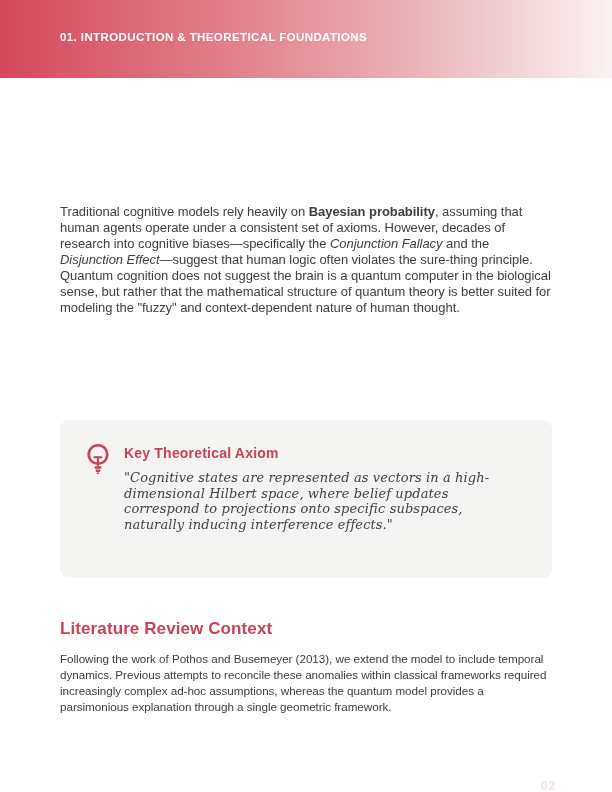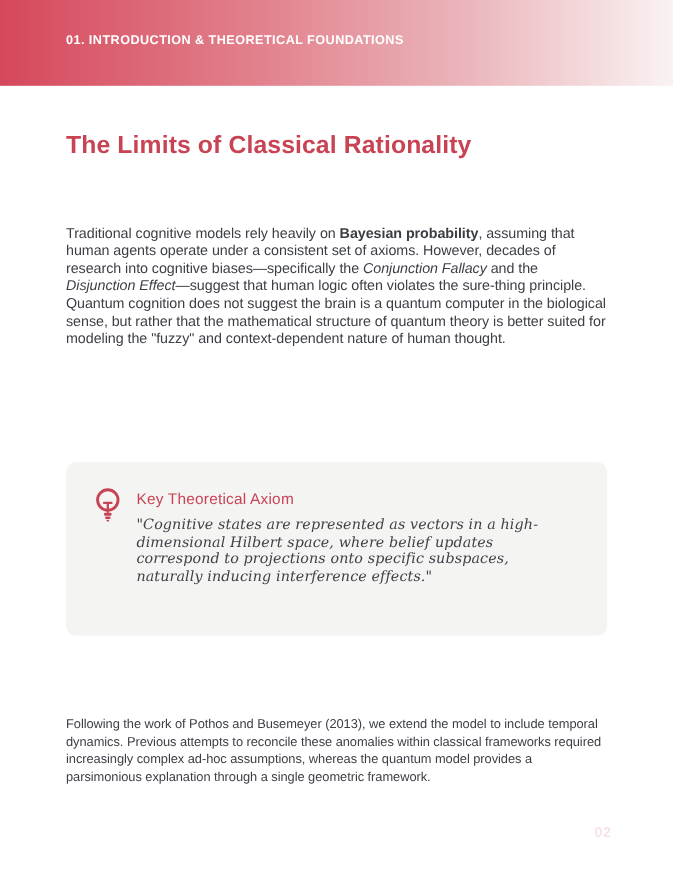--- a/index.html
+++ b/index.html
@@ -45,21 +45,21 @@
 
   .callout{
     position:absolute;left:60px;top:420px;width:492px;height:158px;
     background:var(--callout-bg);border-radius:9px;
     display:flex;align-items:flex-start;
     padding:22px 28px 0 25px;gap:13px;
   }
   .bulb{flex:0 0 auto;color:var(--accent);display:block;margin-top:1px;}
   .callout-body{flex:1 1 auto;}
   .callout-heading{
-    color:var(--accent);font-size:14px;font-weight:400;
+    color:var(--accent);font-size:14px;font-weight:700;
     letter-spacing:0.2px;line-height:18px;margin-top:2px;
   }
   .callout-quote{
     margin-top:8px;max-width:410px;
     font-family:"DejaVu Serif", serif;font-style:italic;
     color:#3f4146;font-size:13px;line-height:15.6px;
     letter-spacing:0.1px;
   }
 
   .section-h{
@@ -68,53 +68,53 @@
     letter-spacing:0.1px;line-height:22px;
   }
 
   .p2{
     position:absolute;left:60px;top:651px;width:495px;
     color:var(--body-text);font-size:11.7px;line-height:16px;
     letter-spacing:-0.05px;
   }
 
   .pagenum{
-    position:absolute;right:56px;top:749px;
+    position:absolute;right:56px;top:778px;
     color:var(--pagenum);font-size:13px;font-weight:700;
     letter-spacing:0.5px;
   }
 </style>
 </head>
 <body>
 
 <div class="page">
 
   <header class="band">
     <div class="band-label">01. INTRODUCTION &amp; THEORETICAL FOUNDATIONS</div>
   </header>
 
-  <h1 class="title">The Limits of Classical Rationality</h1>
 
   <p class="p1"><span>Traditional cognitive models rely heavily on </span><span style="font-weight: 700;">Bayesian probability</span><span>, assuming that human agents operate under a consistent set of axioms. However, decades of research into cognitive biases—specifically the </span><span style="font-style: italic;">Conjunction Fallacy</span><span> and the </span><span style="font-style: italic;">Disjunction Effect</span><span>—suggest that human logic often violates the sure-thing principle. Quantum cognition does not suggest the brain is a quantum computer in the biological sense, but rather that the mathematical structure of quantum theory is better suited for modeling the "fuzzy" and context-dependent nature of human thought.</span></p>
 
   <section class="callout">
     <span class="bulb">
       <svg width="26" height="33" viewBox="0 0 26 33" fill="none" xmlns="http://www.w3.org/2000/svg">
         <circle cx="13" cy="11.5" r="9.3" stroke="currentColor" stroke-width="2.6" fill="none"></circle>
         <path d="M9.6 14.2 H16.4" stroke="currentColor" stroke-width="2.1" stroke-linecap="round"></path>
         <path d="M13 14.2 V22.5" stroke="currentColor" stroke-width="2.1" stroke-linecap="round"></path>
         <rect x="9.6" y="23.2" width="6.8" height="2.6" rx="0.8" fill="currentColor"></rect>
         <rect x="10.6" y="26.6" width="4.8" height="2.3" rx="0.8" fill="currentColor"></rect>
         <rect x="11.8" y="29.4" width="2.4" height="1.6" rx="0.7" fill="currentColor"></rect>
       </svg>
     </span>
     <div class="callout-body">
       <div class="callout-heading">Key Theoretical Axiom</div>
       <div class="callout-quote">"Cognitive states are represented as vectors in a high-dimensional Hilbert space, where belief updates correspond to projections onto specific subspaces, naturally inducing interference effects."</div>
     </div>
   </section>
 
+  <h2 class="section-h">Literature Review Context</h2>
 
   <p class="p2">Following the work of Pothos and Busemeyer (2013), we extend the model to include temporal dynamics. Previous attempts to reconcile these anomalies within classical frameworks required increasingly complex ad-hoc assumptions, whereas the quantum model provides a parsimonious explanation through a single geometric framework.</p>
 
   <div class="pagenum">02</div>
 
 </div>
 
 </body></html>

